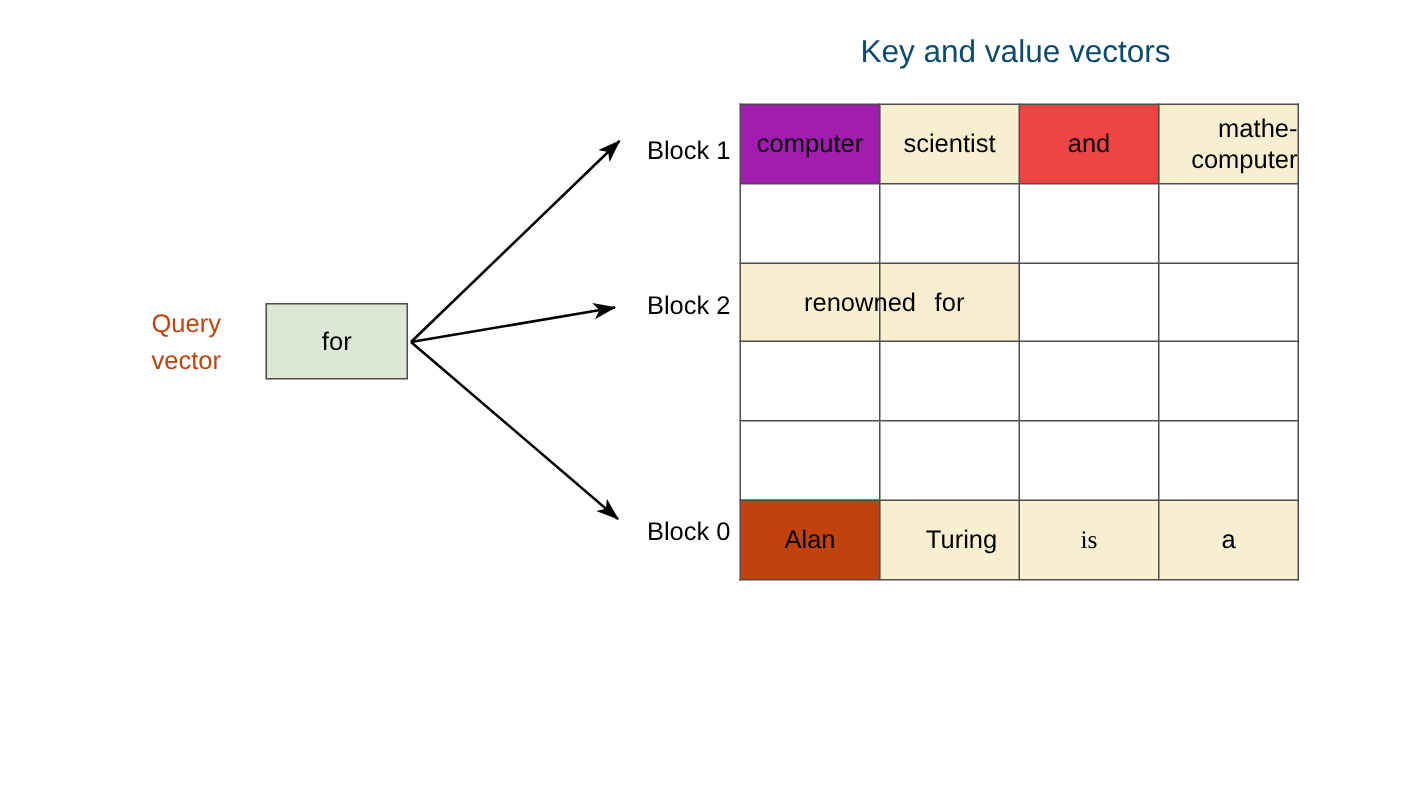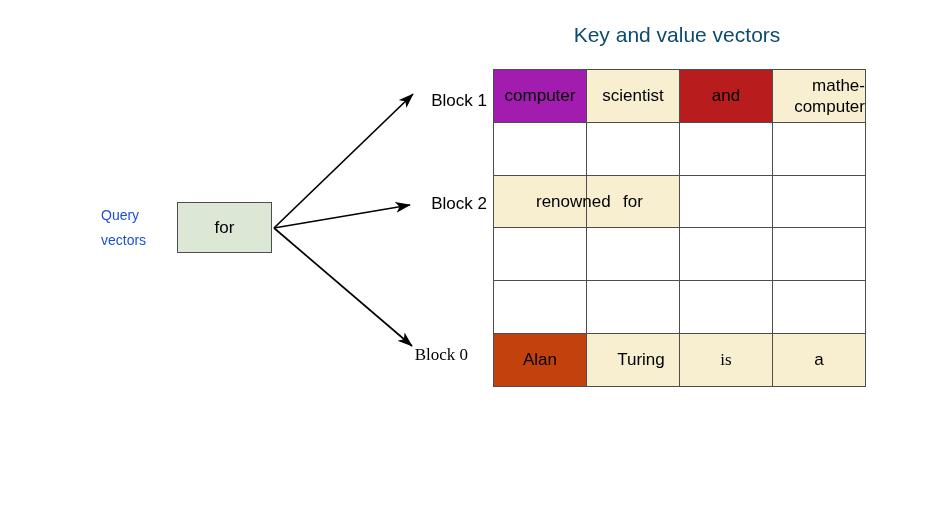--- a/index.html
+++ b/index.html
@@ -31,23 +31,23 @@
     color: #0c4a6e;
     white-space: nowrap;
   }
 
   
   .query-label {
     position: absolute;
     left: 101px;
     top: 203px;
     width: 74px;
-    font-size: 14px;
+    font-size: 17px;
     line-height: 25px;
-    color: #1d4ed8;
+    color: #c2410c;
     text-align: left;
   }
   .query-label .ln { display: block; }
 
   
   .query-box {
     position: absolute;
     left: 177px;
     top: 202px;
     width: 95px;
@@ -75,21 +75,21 @@
   .block-label {
     position: absolute;
     font-size: 17px;
     color: #000000;
     white-space: nowrap;
     text-align: right;
     width: 70px;
   }
   .bl-1 { left: 417px; top: 91px; }
   .bl-2 { left: 417px; top: 194px; }
-  .bl-0 { left: 398px; top: 345px; font-family: Liberation Serif, serif; }
+  .bl-0 { left: 417px; top: 345px; }
 
   
   .grid {
     position: absolute;
     left: 493px;
     top: 69px;
     width: 368px;
     height: 311px;
     border-collapse: collapse;
     table-layout: fixed;
@@ -115,21 +115,21 @@
 </style>
 </head>
 <body>
 
 <div id="canvas">
 
   <div class="title">Key and value vectors</div>
 
   <div class="query-label">
     <span class="ln">Query</span>
-    <span class="ln">vectors</span>
+    <span class="ln">vector</span>
   </div>
 
   <div class="query-box" style="background: rgb(220, 232, 213);">
     <span>for</span>
   </div>
 
   <svg class="arrow-layer" width="952" height="531" viewBox="0 0 952 531">
     <defs>
       <marker id="ah" markerWidth="10" markerHeight="10" refX="8.5" refY="3.2" orient="auto" markerUnits="strokeWidth">
         <path d="M0,0 L9,3.2 L0,6.4 L2.3,3.2 z" fill="#000000"></path>
@@ -148,21 +148,21 @@
 
   <table class="grid">
     <tbody id="grid-body">
         <tr>
           <td class="fill" style="background: #a21caf;">
             <span class="wrap">computer</span>
           </td>
           <td class="fill" style="background: rgb(248, 239, 208);">
             <span class="wrap">scientist</span>
           </td>
-          <td class="fill" style="background: #b91c1c;">
+          <td class="fill" style="background: #ef4444;">
             <span class="wrap">and</span>
           </td>
           <td class="fill" style="background: rgb(248, 239, 208); text-align: right;">
             <span class="wrap">mathe-</span>
             <span class="wrap">computer</span>
           </td>
         </tr>
         <tr>
           <td></td>
           <td></td>

